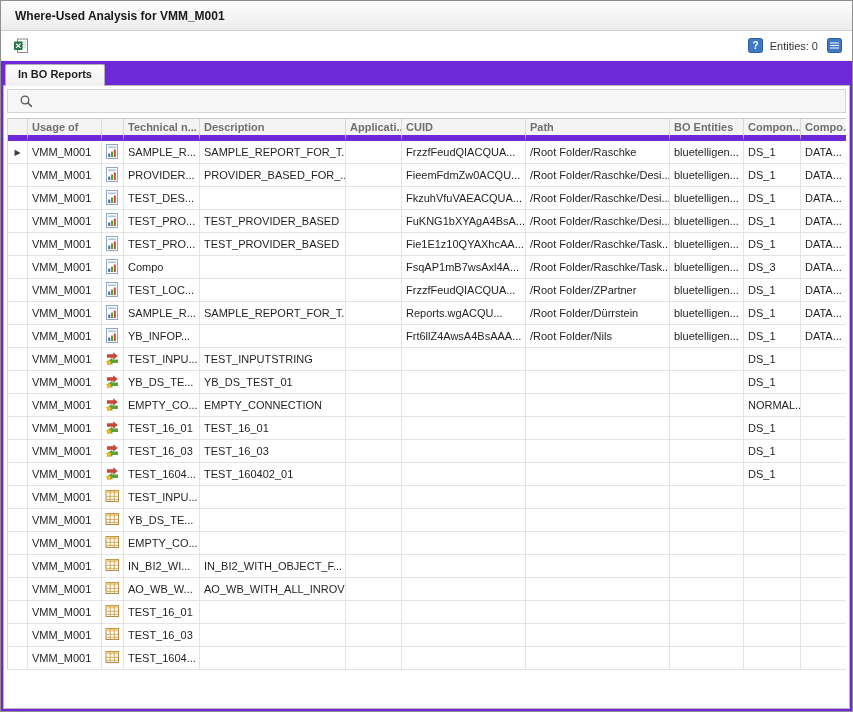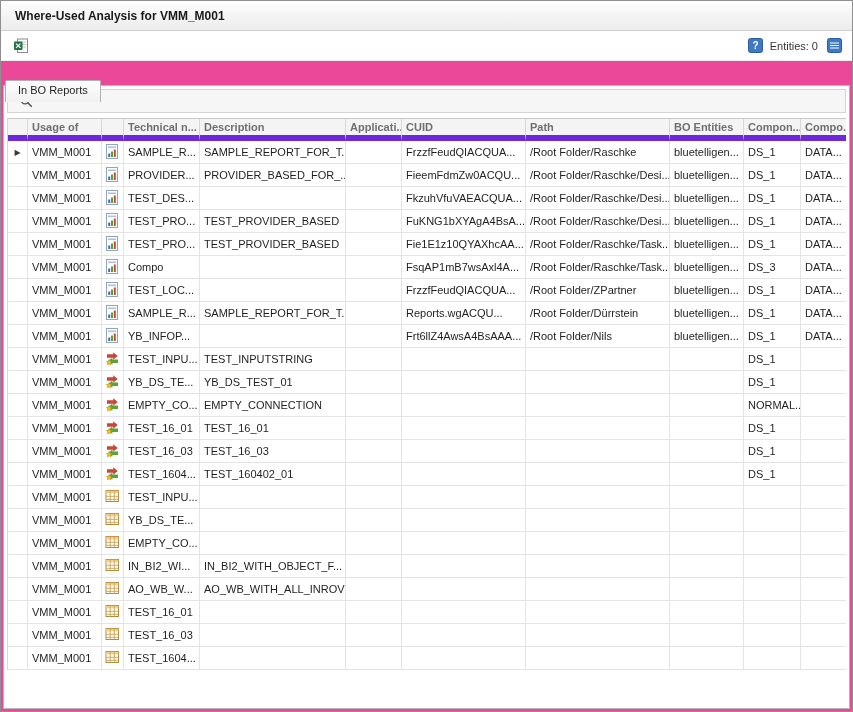--- a/index.html
+++ b/index.html
@@ -6,21 +6,21 @@
   html,body { margin:0; padding:0; }
   body {
     font-family: "Liberation Sans", sans-serif;
     font-size: 11px;
     color: #1f1f1f;
     background: #ffffff;
   }
   .window {
     width: 853px; height: 712px;
     border: 1px solid #8f8f8f;
-    background: #ec4899;
+    background: #6d28d9;
     overflow: hidden;
     position: relative;
   }
   .titlebar {
     height: 30px;
     background: linear-gradient(#fdfdfd, #ececec);
     border-bottom: 1px solid #cfcfcf;
     display: flex; align-items: center;
     padding-left: 14px;
     font-size: 12px; font-weight: bold; color: #1a1a1a;
@@ -39,22 +39,22 @@
     width: 19px; height: 19px; cursor: pointer;
   }
   .entities-label { color: #333; margin-right: 2px; }
   .tabstrip { height: 24px; padding: 3px 0 0 4px; position: relative; }
   .tab {
     display: inline-block;
     padding: 3px 12px 6px;
     border: 1px solid #b1b1b1; border-bottom: none;
     border-radius: 2px 2px 0 0;
     background: linear-gradient(#fcfcfc, #f1f1f1);
-    font-weight: normal;
-    position: relative; top: 16px; z-index: 2;
+    font-weight: bold;
+    position: relative; top: 0; z-index: 2;
   }
   .tabpanel {
     margin: 0 2px 2px 2px;
     border: 1px solid #b9b9b9;
     height: 624px;
     padding: 3px;
     background: #fff;
     position: relative; z-index: 1;
   }
   .groupbar {

